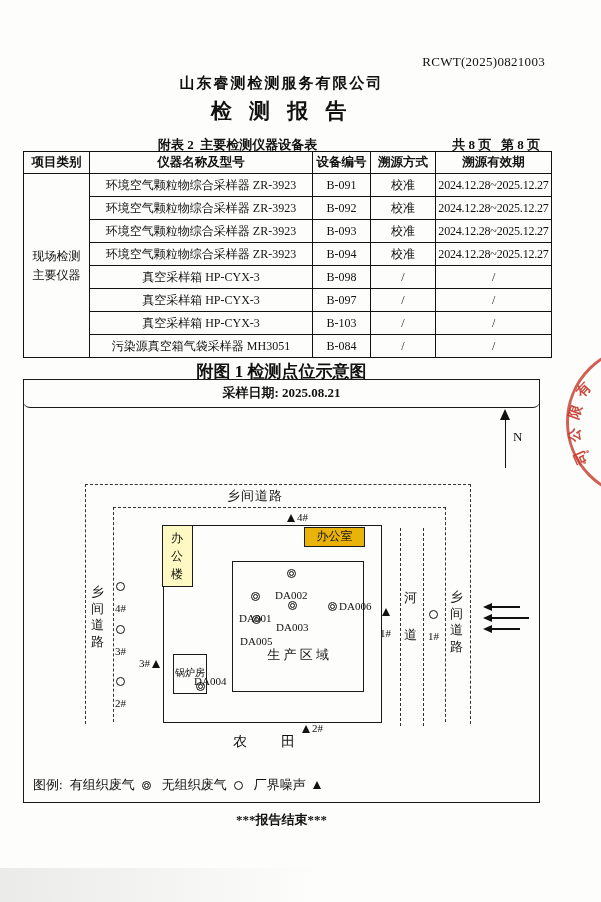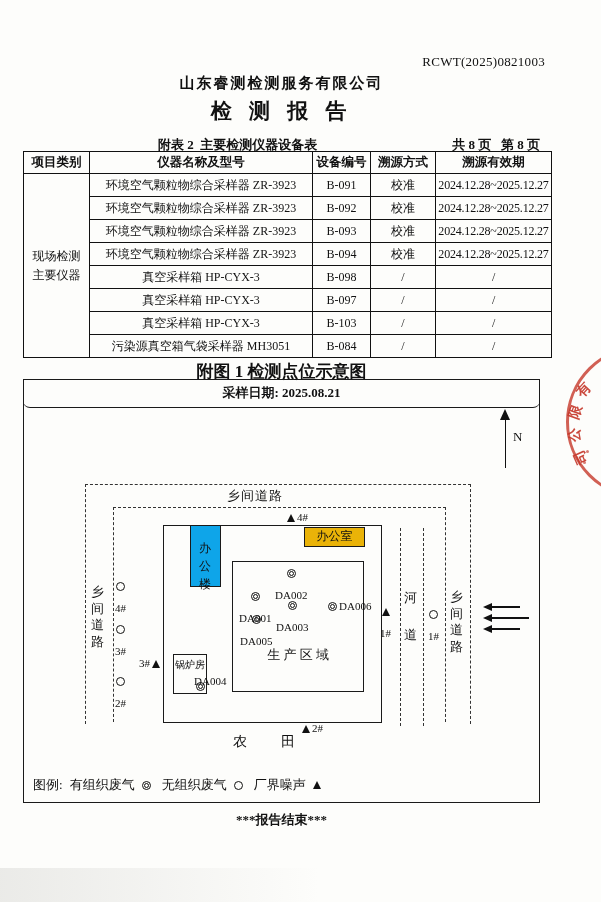--- a/index.html
+++ b/index.html
@@ -57,29 +57,29 @@
   .river-line { top:528px; width:0; height:198px; border-left:1.5px dashed #333; }
 
   .road-top { left:85px; top:487px; width:340px; text-align:center; font-size:13px; letter-spacing:1px; }
   .vtext { word-break:break-all; line-break:anywhere; font-size:13px; width:15px; line-height:16.5px; }
   .road-left  { left:91px;  top:584px; }
   .road-right { left:450px; top:589px; }
   .river-text { left:404px; top:579px; line-height:37px; }
 
   
   .boundary   { left:163px; top:525px; width:219px; height:198px; border:1.6px solid #1a1a1a; background:transparent; }
-  .office-bld { left:190px; top:525px; width:31px; height:62px; border:1.5px solid #1a1a1a; background:#0ea5e9;
-                display:flex; justify-content:center; padding-top:13px; }
+  .office-bld { left:162px; top:525px; width:31px; height:62px; border:1.5px solid #1a1a1a; background:#fef9c3;
+                display:flex; justify-content:center; padding-top:3px; }
   .office-bld .vtext { font-size:12px; width:13px; line-height:18px; }
   .office-rm  { left:304px; top:527px; width:61px; height:20px; border:1.5px solid #1a1a1a; background:#eab308;
                 font-size:12px; line-height:17px; text-align:center; }
   .prod-rect  { left:232px; top:561px; width:132px; height:131px; border:1.5px solid #1a1a1a; }
   .prod-label { left:232px; top:646px; width:132px; text-align:center; font-size:13px; }
   .boiler     { left:173px; top:654px; width:34px; height:40px; border:1.5px solid #1a1a1a;
-                font-size:10px; text-align:center; padding-top:3px; background:#fdfdfb; }
+                font-size:10px; text-align:center; padding-top:11px; background:#fdfdfb; }
 
   
   .sym-org { width:9px; height:9px; border:1.3px solid #111; border-radius:50%;
              display:flex; align-items:center; justify-content:center; flex:none; }
   .sym-org::after { content:""; width:3px; height:3px; border:1.1px solid #111; border-radius:50%; }
   .sym-fug { width:9px; height:9px; border:1.3px solid #111; border-radius:50%; flex:none; }
   .tri { width:0; height:0; border-left:4.5px solid transparent; border-right:4.5px solid transparent;
          border-bottom:8px solid #111; flex:none; }
 
   .pt-col { display:flex; flex-direction:column; align-items:center; gap:12px; }

